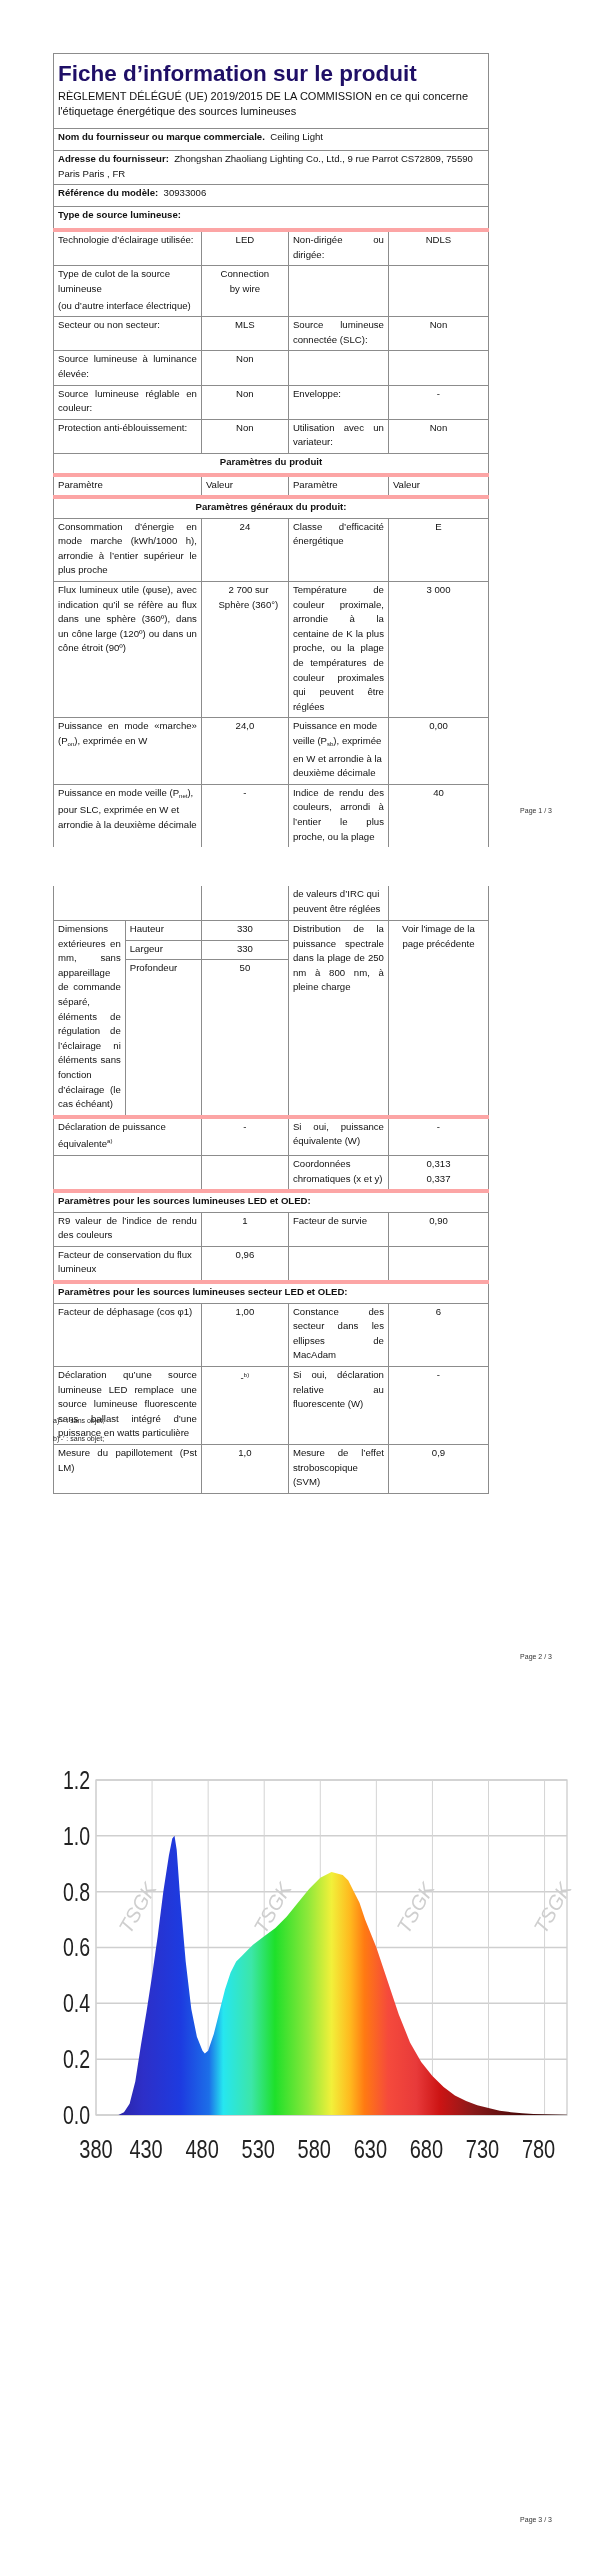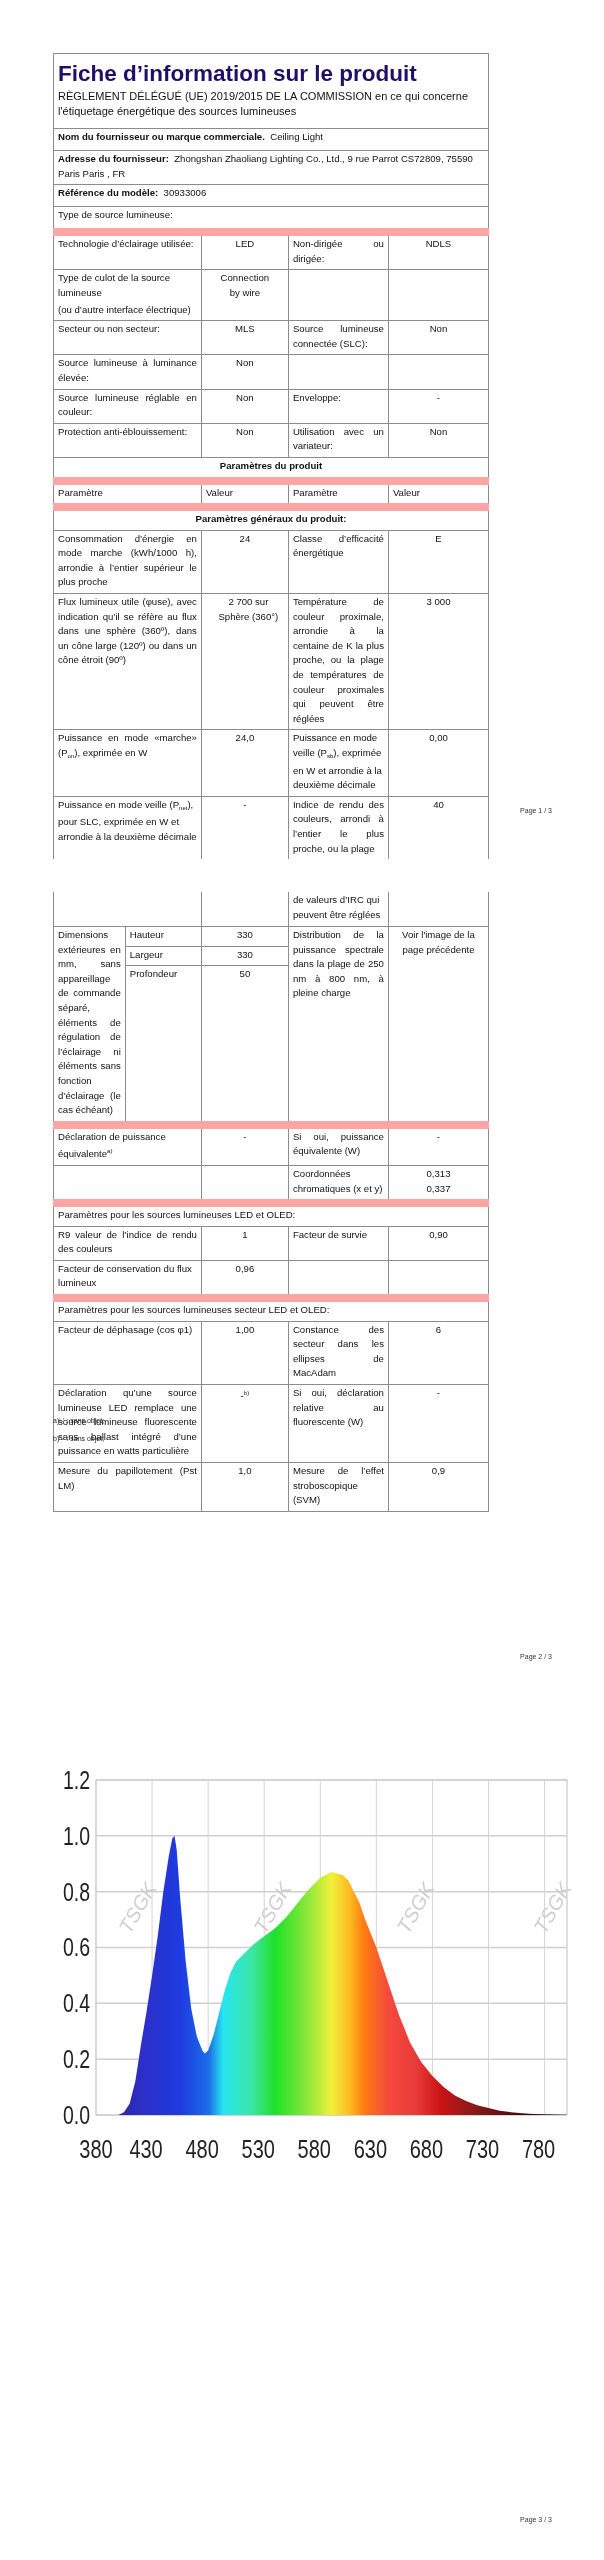--- a/index.html
+++ b/index.html
@@ -8,23 +8,23 @@
   .page { position: absolute; left: 0; width: 604px; }
   #page1 { top: 0; height: 840px; }
   #page2 { top: 840px; height: 870px; }
   #page3 { top: 1710px; height: 850px; }
 
   table.sheet { position: absolute; left: 53px; width: 436px; border-collapse: collapse;
                 table-layout: fixed; font-size: 9.6px; line-height: 14.6px; }
   table.sheet td { border: 1px solid #8c8c8c; padding: 1px 4px 3px 4px; vertical-align: top; }
   td.c { text-align: center; }
   td.j { text-align: justify; }
-  td.bold { font-weight: normal; }
+  td.bold { font-weight: bold; }
   td.head { font-weight: bold; text-align: center; }
-  tr.thick td { border-top: 8px solid #fca5a5; }
+  tr.thick td { border-top: 4px solid #fca5a5; }
 
   .title { font-size: 22.5px; font-weight: bold; color: #1f0f66; line-height: 30px; padding-top: 4px; }
   .reg { font-size: 11px; line-height: 15px; padding-bottom: 6px; }
   .sub { font-size: 6px; vertical-align: -2px; }
   .sup { font-size: 6px; vertical-align: 4px; }
 
   .page-num { position: absolute; right: 52px; font-size: 7px; color: #333; }
   .footnote { position: absolute; left: 53px; font-size: 7px; color: #222; line-height: 12px; }
 
   #chart-wrap { position: absolute; left: 40px; top: 55px; width: 540px; height: 500px; }
@@ -143,21 +143,21 @@
       <td class="c" style="border-bottom:none;">-</td>
       <td class="j" style="border-bottom:none;margin-left:20px;">Indice de rendu des couleurs, arrondi à l’entier le plus proche, ou la plage</td>
       <td class="c" style="border-bottom:none;">40</td>
     </tr>
   </tbody>
     </table>
   <div class="page-num" style="top:807px;">Page 1 / 3</div>
 </div>
 
 <div class="page" id="page2">
-  <table class="sheet" style="top:52px;">
+  <table class="sheet" style="top:46px;">
     <colgroup>
         <col style="width:16.5%">
         <col style="width:17.5%">
         <col style="width:20%">
         <col style="width:23%">
         <col style="width:23%">
       </colgroup>
     <tbody>
         <tr>
       <td colspan="2" style="border-top:none;height:30px;"></td>

